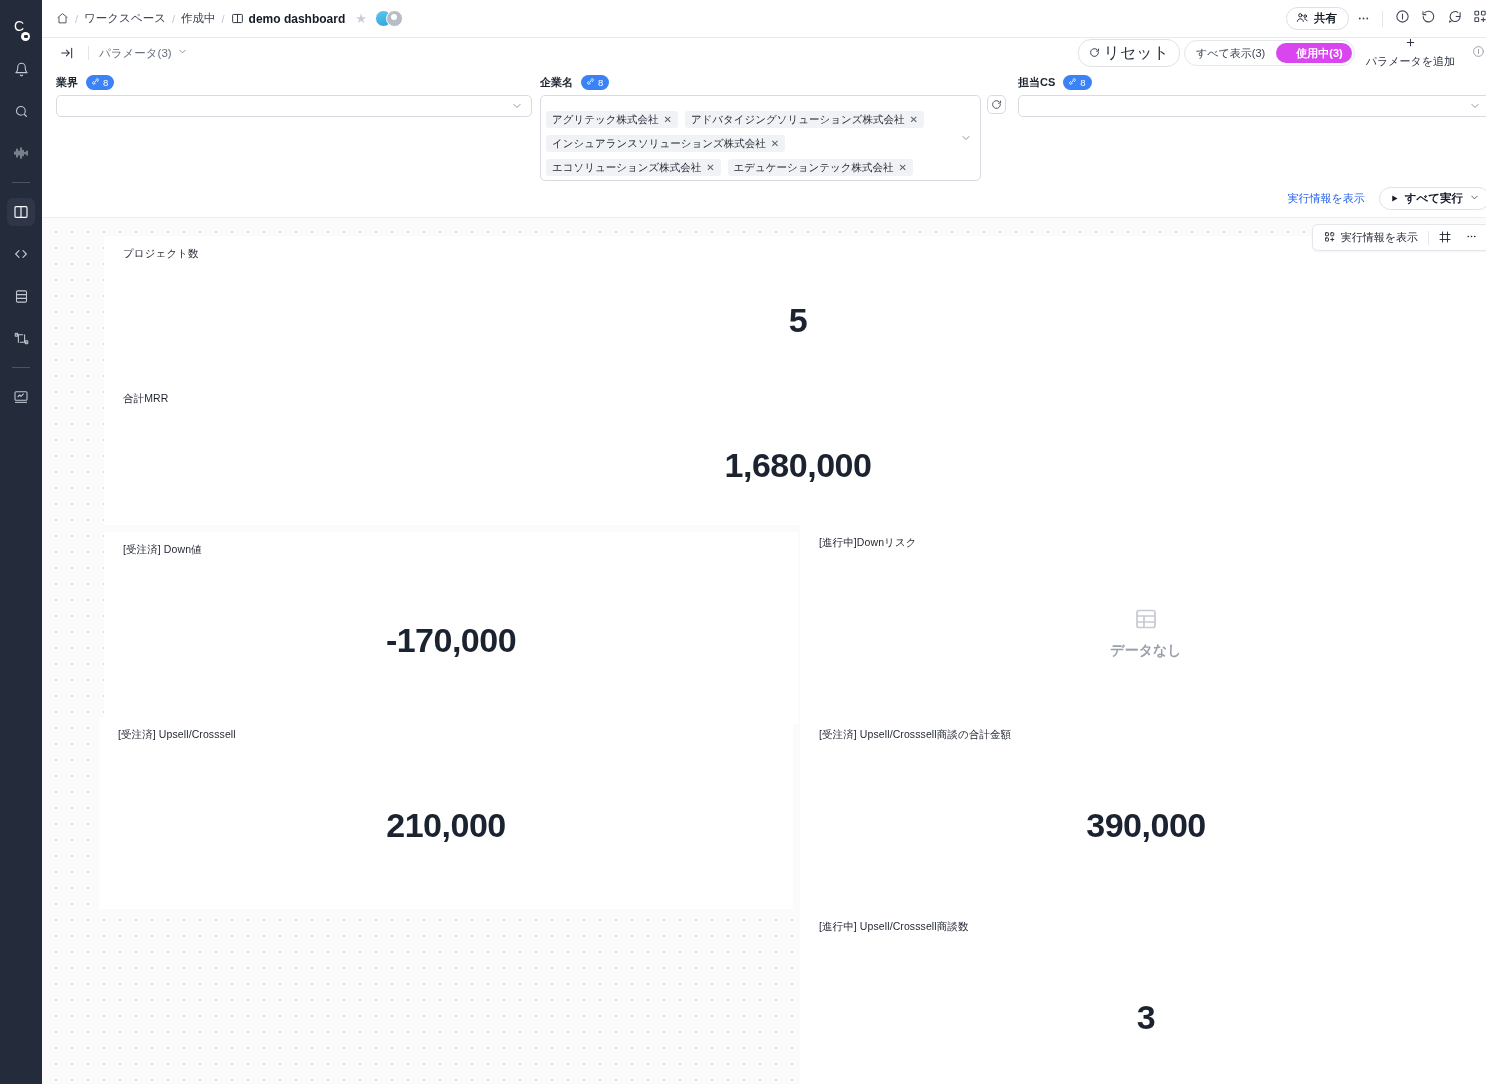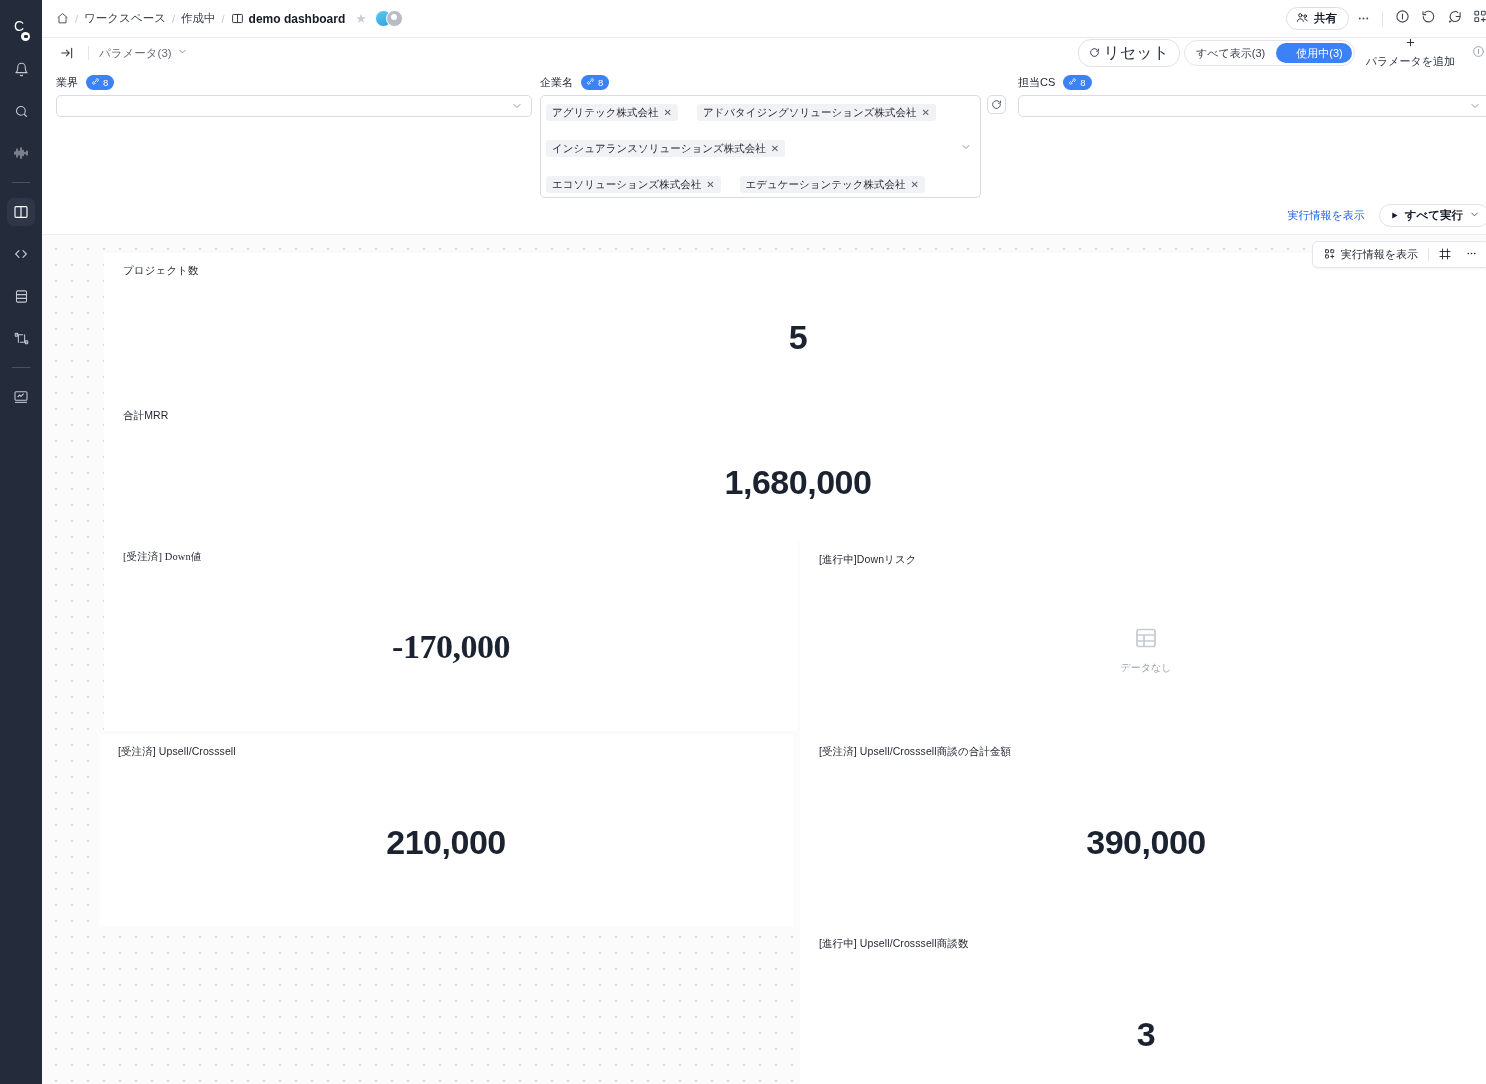--- a/index.html
+++ b/index.html
@@ -112,48 +112,48 @@
     padding:2.5px 10px; font-size:16px; background:#fff; cursor:pointer; color:#2b3342;
   }
   .seg {
     display:flex; align-items:center; background:#fff; border-radius:13px;
     border:1px solid #e4e6eb; padding:2px; gap:2px;
   }
   .seg-i {
     font-size:11px; padding:2.5px 9px; border-radius:11px; cursor:pointer; color:#3a4150;
     white-space:nowrap;
   }
-  .seg-i.on { background:#3b82f6; color:#fff; font-weight:400;padding-left:20px; }
+  .seg-i.on { background:#d946ef; color:#fff; font-weight:700;padding-left:20px; }
   .add-param {
     display:flex; align-items:center; gap:4px; font-size:11px; color:#2b3342;
     padding: 3px 7px; cursor:pointer; border-radius:5px;flex-direction:column;
   }
 
   
   .param-fields {
     display:flex; gap: 0; padding: 6px 0 4px 0; align-items: flex-start;
   }
   .pf { display:flex; flex-direction:column; }
   .pf-1 { width: 476px; margin-right: 8px; }
   .pf-2 { width: 466px; margin-right: 12px; }
   .pf-3 { width: 472px; }
   .pf-label-row { display:flex; align-items:center; gap:8px; height:16px; margin-bottom:5px;}
-  .pf-label { font-size:11px; font-weight:400; color:#1c2330; }
+  .pf-label { font-size:11px; font-weight:700; color:#1c2330; }
   .link-badge {
     display:inline-flex; align-items:center; gap:3px;
     background:#3b82f6; color:#fff; border-radius:8px;
     padding:1px 6px 1px 5px; font-size:9.5px; line-height:13px; font-weight:400;
   }
   .select-box {
     border:1px solid #d8dce2; border-radius:5px; background:#fff;
     min-height:22px; display:flex; align-items:center;
     padding: 2px 8px 2px 6px; position:relative;
   }
   .select-box .caret { margin-left:auto; color:#8d94a1; display:flex; }
-  .tagbox { flex-wrap:wrap; gap:19px; padding: 8px 22px 4px 5px; align-items:flex-start; }
+  .tagbox { flex-wrap:wrap; gap:7px; padding: 15px 22px 4px 5px; align-items:flex-start; }
   .tagbox .caret { position:absolute; right:8px; top:50%; transform:translateY(-50%); }
   .tag {
     display:inline-flex; align-items:center; gap:5px;
     background:#f1f2f5; border-radius:3px;
     padding: 1.5px 6px; font-size:10.5px; color:#1f2430; white-space:nowrap;
   }
   .tag .x { color:#555c6a; font-size:10px; cursor:pointer; }
   .refresh-btn {
     border:1px solid #d8dce2; border-radius:5px; background:#fff;
     width:19px; height:19px; display:flex; align-items:center; justify-content:center;
@@ -205,21 +205,21 @@
     letter-spacing: .1px;
   }
   .card-body {
     flex:1; display:flex; align-items:center; justify-content:center;
   }
   .kpi {
     font-size: 34px; font-weight:700; color:#1b2230; letter-spacing:-0.5px;
   }
   .kpi-lg { font-size: 34px; }
   .nodata { display:flex; flex-direction:column; align-items:center; gap:7px; }
-  .nodata-txt { font-size:10px; color:#9aa0ab; }
+  .nodata-txt { font-size:14px; color:#9aa0ab;font-weight:bold; }
 </style>
 </head>
 <body>
 
 <div class="app">
 
   <div class="sidebar">
     <div class="logo-wrap">
       <span class="logo-c">C</span>
       <span class="logo-dot"></span>
@@ -601,21 +601,21 @@
           </div>
         </div>
 
         <div class="card" style="left:62px; top:145px; width:1388px; height:144px;">
           <div class="card-title">合計MRR</div>
           <div class="card-body">
             <div class="kpi kpi-lg">1,680,000</div>
           </div>
         </div>
 
-        <div class="card" style="left:62px; top:286px; width:694px; height:192px;font-family:Liberation Serif, serif;">
+        <div class="card" style="left:62px; top:296px; width:694px; height:192px;">
           <div class="card-title">[受注済] Down値</div>
           <div class="card-body">
             <div class="kpi">-170,000</div>
           </div>
         </div>
 
         <div class="card" style="left:758px; top:289px; width:692px; height:192px;">
           <div class="card-title">[進行中]Downリスク</div>
           <div class="card-body">
             <div class="nodata">

